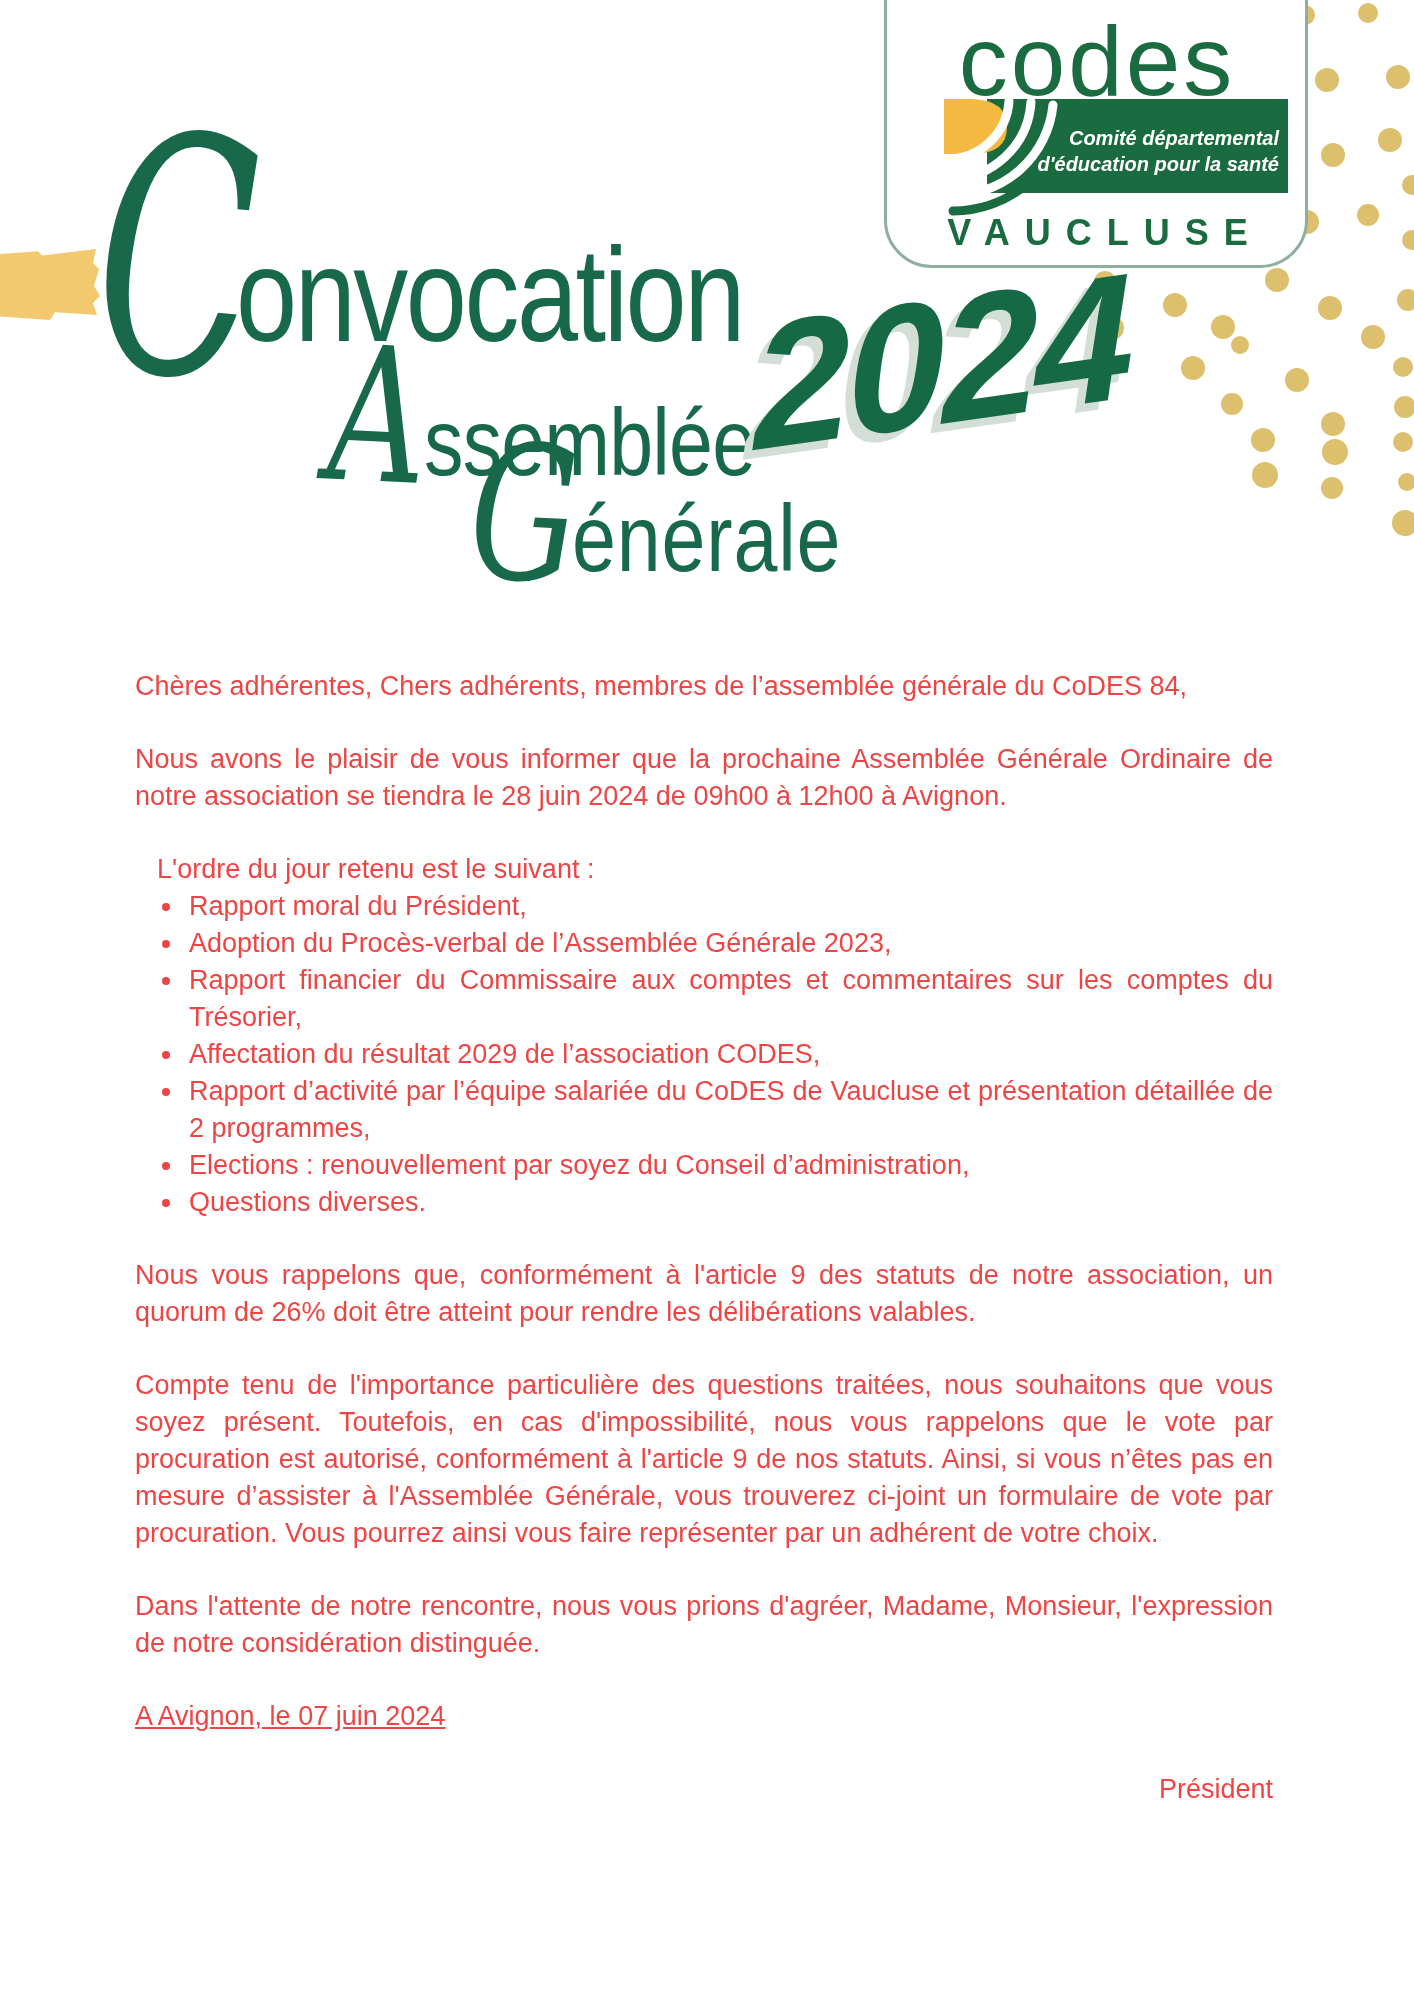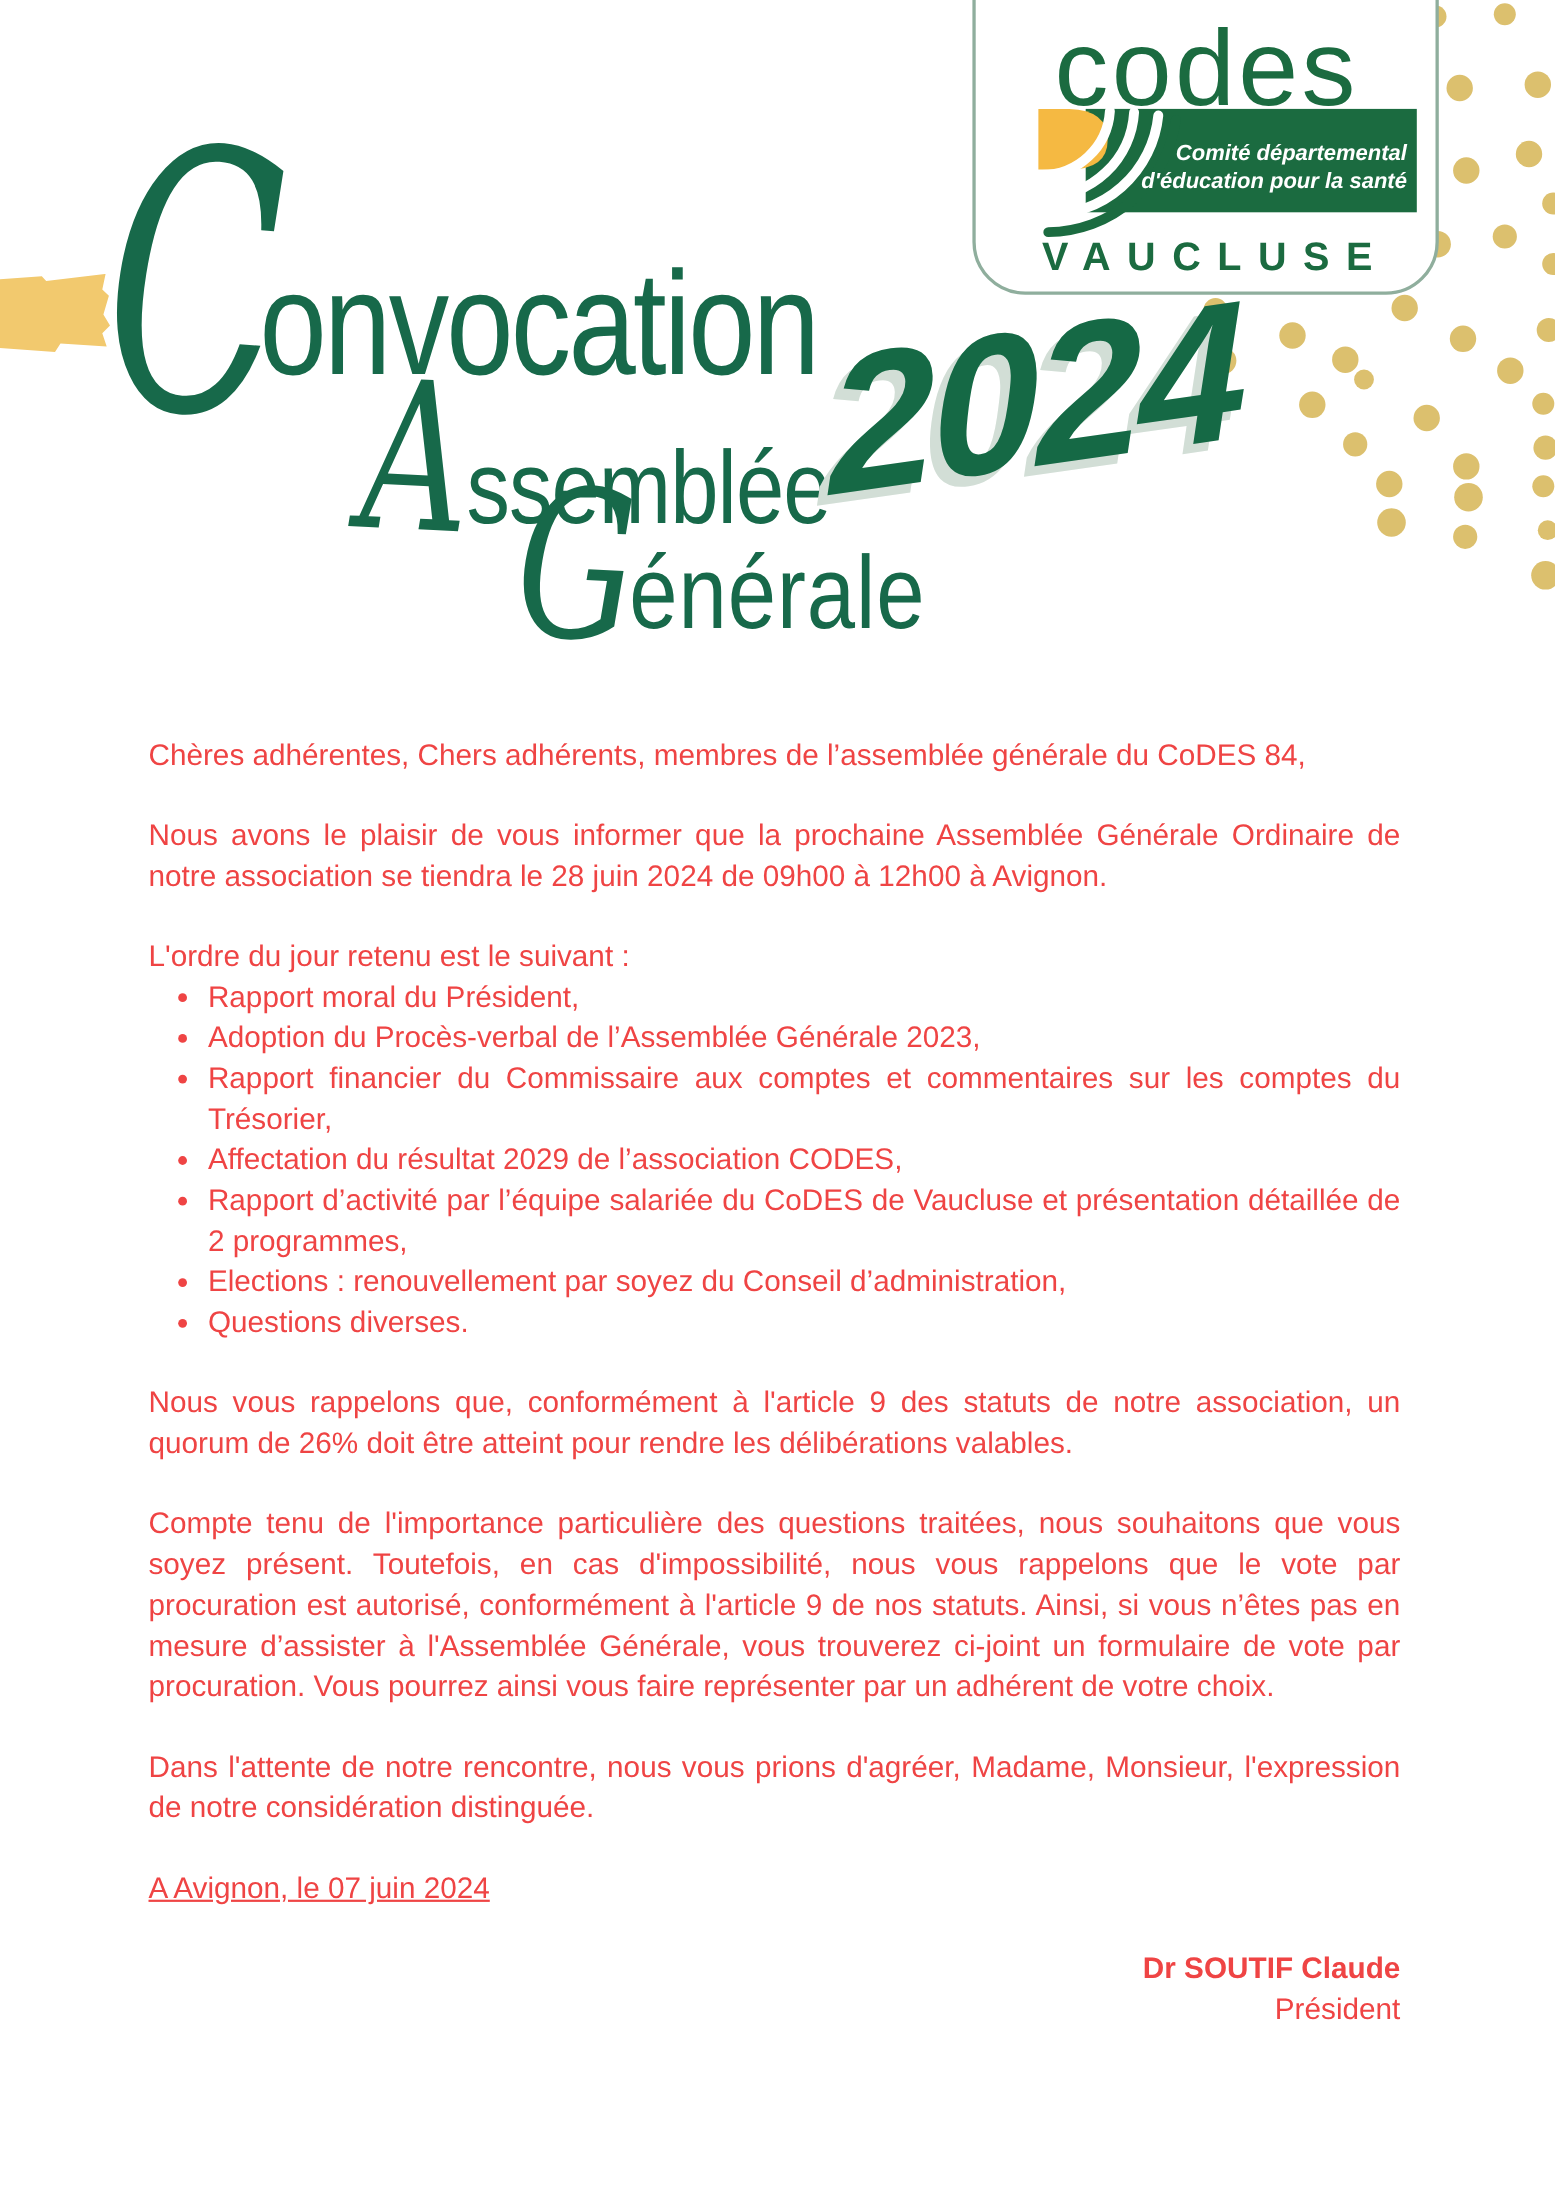--- a/index.html
+++ b/index.html
@@ -48,21 +48,21 @@
     color:#156945; transform:rotate(-8deg) skewX(-6deg); transform-origin:left bottom;
     text-shadow:-10px 8px 0 #d2ded6; letter-spacing:-4px; white-space:nowrap;
   }
 
   
   .letter {
     position:absolute; left:135px; top:668px; width:1138px; z-index:2;
     font-size:27px; line-height:37px; color:#ef4444;
   }
   .letter p { margin:0 0 36px 0; text-align:justify; }
-  .letter p.no-gap { margin-bottom:0; }
+  .letter p.no-gap { margin-bottom:0;margin-left:22px; }
   .letter ul { margin:0 0 36px 0; padding-left:50px; }
   .letter li { text-align:justify; padding-left:4px; }
   .place-date { margin-top:32px !important; text-align:left;text-decoration:underline; }
   .signature { margin-top:28px; text-align:right; line-height:37px; }
   .signature .name { font-weight:bold; }
 </style>
 </head>
 <body>
 
 <div class="page">
@@ -154,18 +154,17 @@
       <li>Affectation du résultat 2029 de l’association CODES,</li>
       <li>Rapport d’activité par l’équipe salariée du CoDES de Vaucluse et présentation détaillée de 2 programmes,</li>
       <li>Elections : renouvellement par soyez du Conseil d’administration,</li>
       <li>Questions diverses.</li>
     </ul>
     <p>Nous vous rappelons que, conformément à l'article 9 des statuts de notre association, un quorum de 26% doit être atteint pour rendre les délibérations valables.</p>
     <p>Compte tenu de l'importance particulière des questions traitées, nous souhaitons que vous soyez présent. Toutefois, en cas d'impossibilité, nous vous rappelons que le vote par procuration est autorisé, conformément à l'article 9 de nos statuts. Ainsi, si vous n’êtes pas en mesure d’assister à l'Assemblée Générale, vous trouverez ci-joint un formulaire de vote par procuration. Vous pourrez ainsi vous faire représenter par un adhérent de votre choix.</p>
     <p>Dans l'attente de notre rencontre, nous vous prions d'agréer, Madame, Monsieur, l'expression de notre considération distinguée.</p>
     <p class="place-date">A Avignon, le 07 juin 2024</p>
     <div class="signature">
-      <div class="name">Dr SOUTIF Claude</div>
       <div>Président</div>
     </div>
   </div>
 
 </div>
 
 </body></html>

